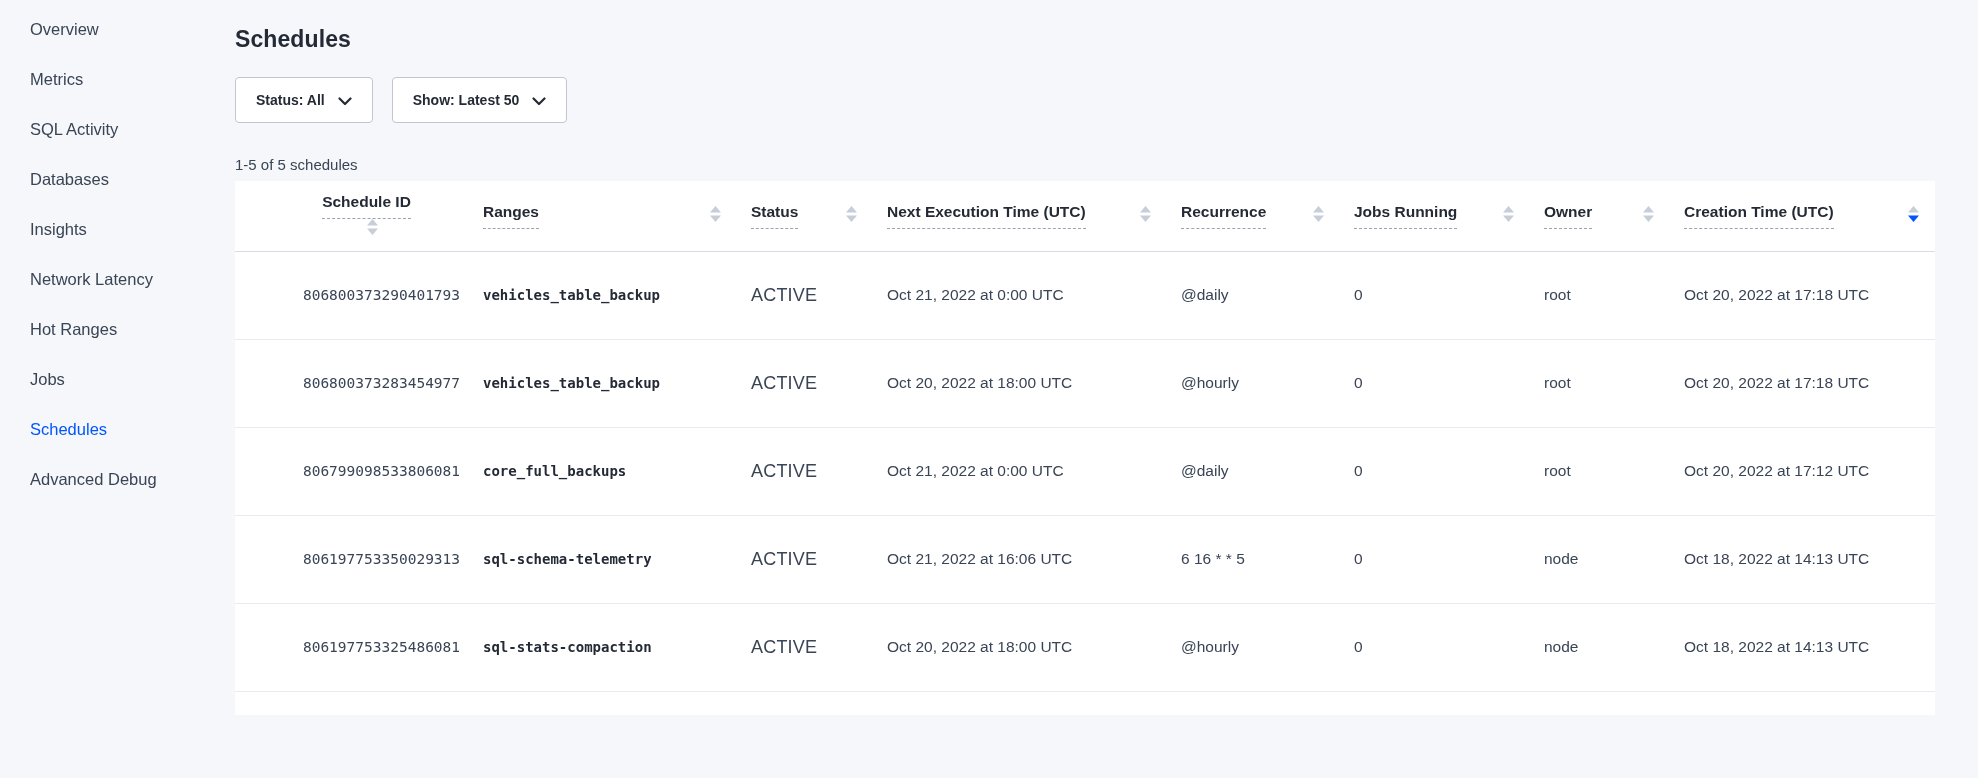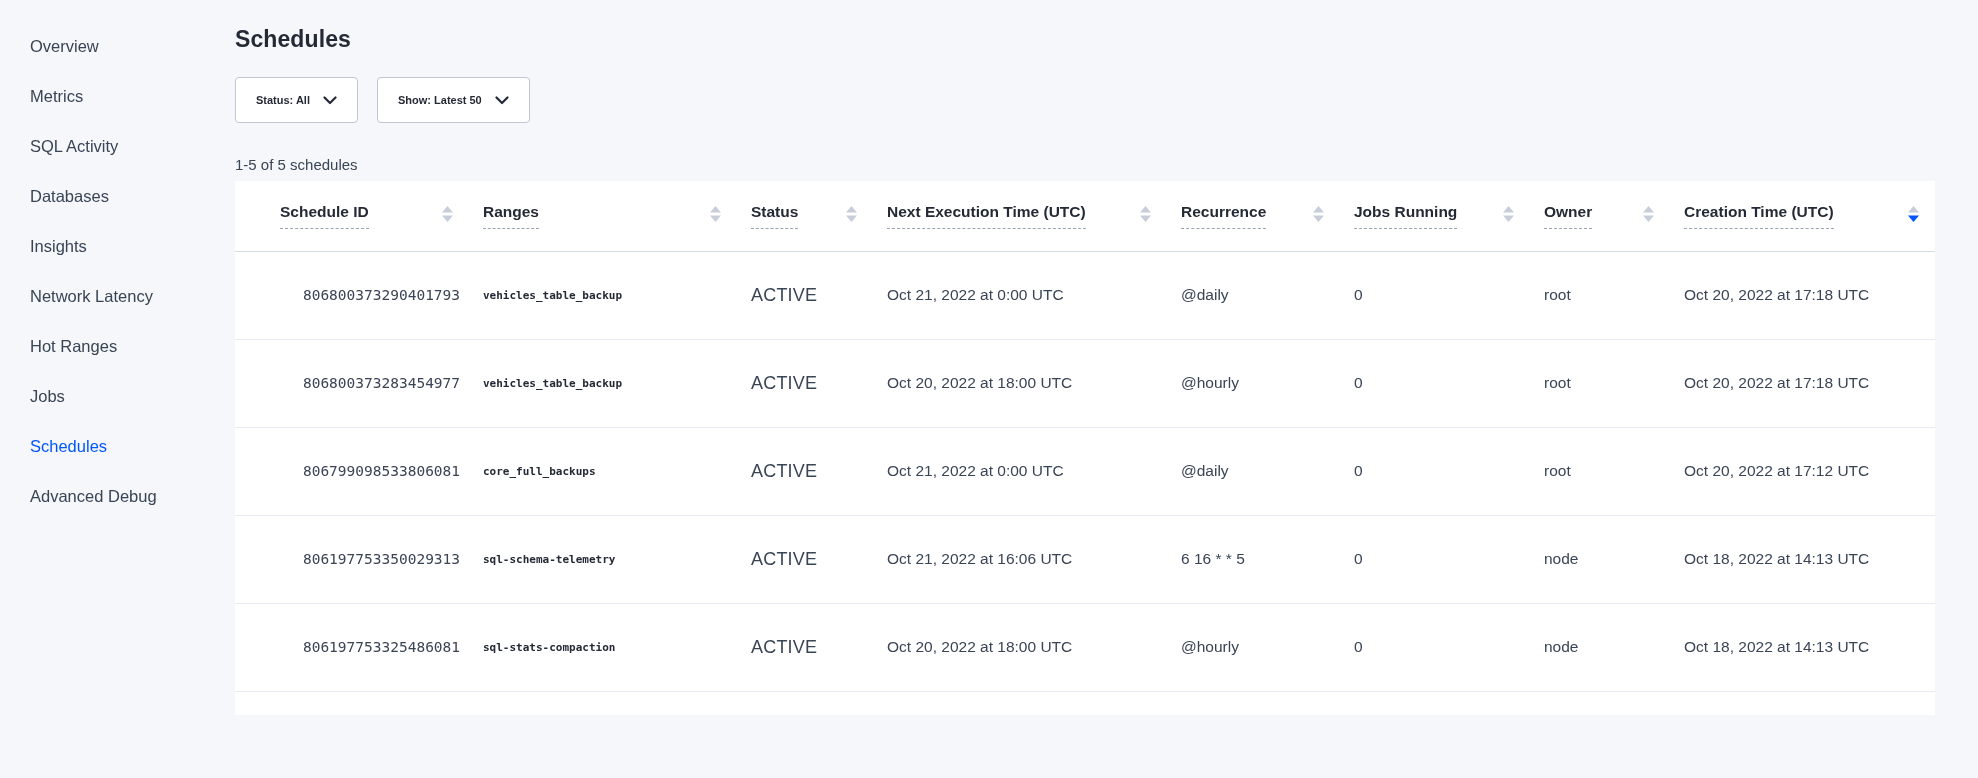--- a/index.html
+++ b/index.html
@@ -6,21 +6,21 @@
   html, body { width: 1978px; height: 778px; }
   body {
     background: #f5f7fa;
     font-family: "Liberation Sans", "DejaVu Sans", sans-serif;
     color: #394455;
     overflow: hidden;
   }
   .app { position: relative; width: 1978px; height: 778px; display: flex; }
 
   
-  .sidebar { width: 235px; flex: 0 0 235px; padding-top: 21px; }
+  .sidebar { width: 235px; flex: 0 0 235px; padding-top: 4px; }
   .nav-item {
     display: block;
     height: 50px;
     line-height: 50px;
     padding-left: 30px;
     font-size: 16.5px;
     color: #394455;
     text-decoration: none;
     cursor: pointer;
     white-space: nowrap;
@@ -40,21 +40,21 @@
   .dropdown-btn {
     display: inline-flex;
     align-items: center;
     gap: 13px;
     height: 46px;
     padding: 16px 20px;
     background: #ffffff;
     border: 1px solid #c0c6d2;
     border-radius: 4px;
     font-family: inherit;
-    font-size: 11px;
+    font-size: 14px;
     font-weight: 700;
     color: #242a35;
     cursor: pointer;
   }
   .chevron { display: inline-block; margin-top: 2px; }
 
   .results-count { margin-top: 33px; font-size: 15px; color: #394455; }
 
   
   .table-card {
@@ -72,21 +72,21 @@
     height: 70px;
     vertical-align: middle;
     text-align: left;
     font-size: 15.5px;
     font-weight: 700;
     color: #242a35;
     border-bottom: 1px solid #d6dce6;
     cursor: pointer;
   }
   .th-inner { display: flex; align-items: center; justify-content: space-between; padding-right: 30px; }
-  th:first-child .th-inner { padding-left: 45px; }
+  th:first-child .th-inner { padding-left: 45px; flex-direction: column; }
   th:last-child .th-inner { padding-right: 16px; }
   .th-label {
     border-bottom: 1.5px dashed #9aa3b1;
     padding-bottom: 7px;
     white-space: nowrap;
   }
   .sort-icon { flex: 0 0 auto; margin-left: 12px; }
 
   td {
     height: 88px;
@@ -99,21 +99,21 @@
   }
   td:first-child { padding-left: 45px; }
   td.mono-id {
     font-family: "DejaVu Sans Mono", "Liberation Mono", monospace;
     font-size: 14.5px;
     color: #394455;
     text-align: center;
   }
   td.mono-label {
     font-family: "DejaVu Sans Mono", "Liberation Mono", monospace;
-    font-size: 11px;
+    font-size: 14px;
     font-weight: 700;
     color: #242a35;
   }
   td.status-cell { font-size: 18px; letter-spacing: 0.2px; color: #394455; }
 </style>
 </head>
 <body>
 
 <div class="app">
 

